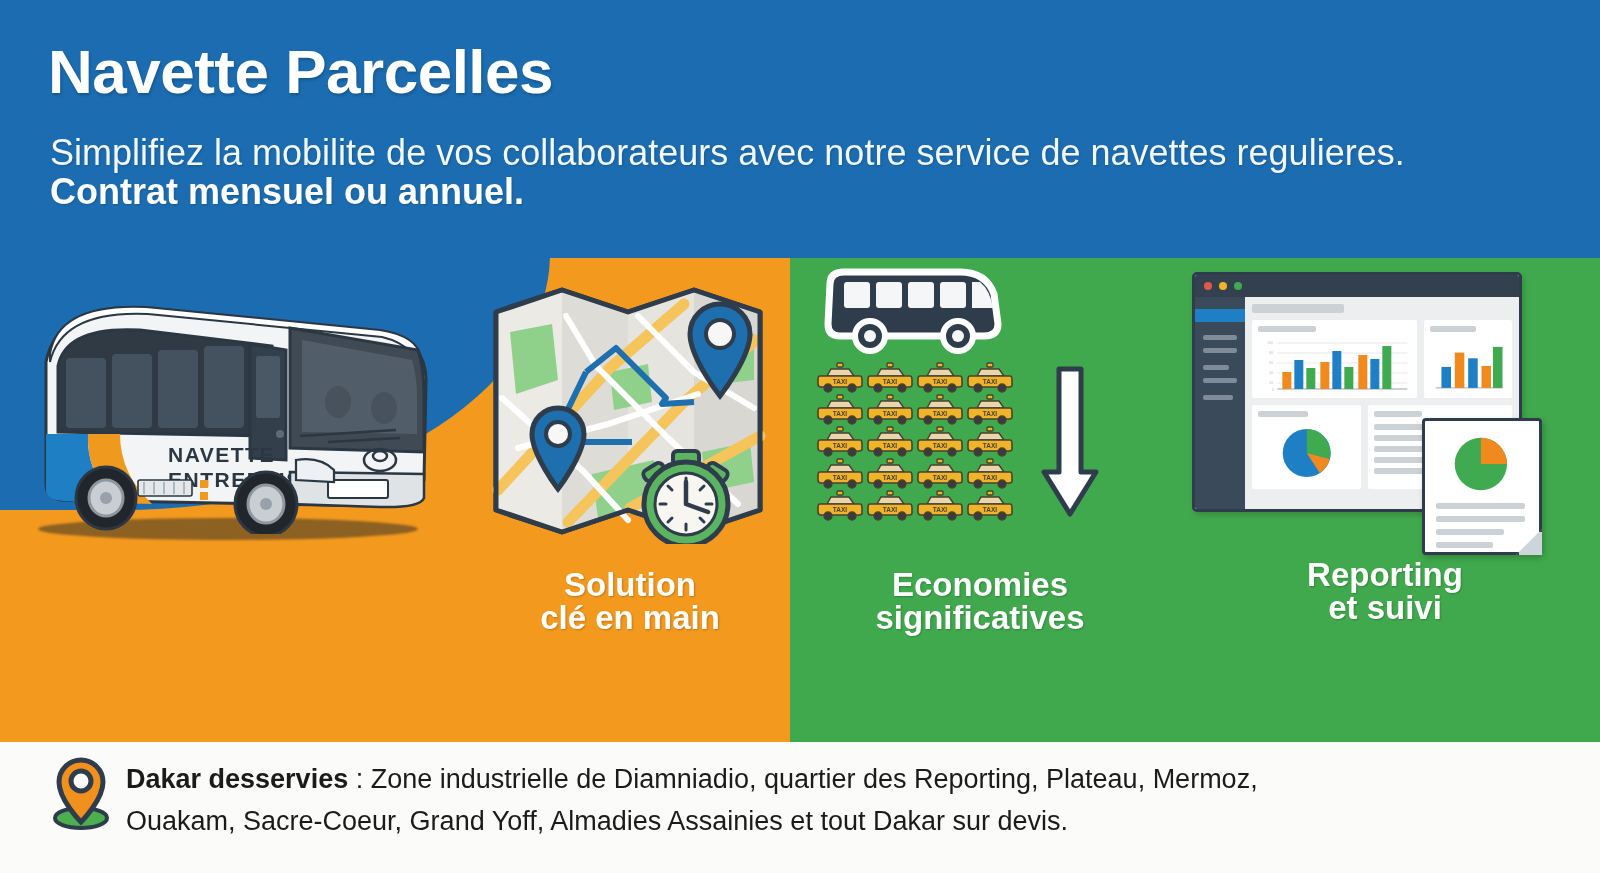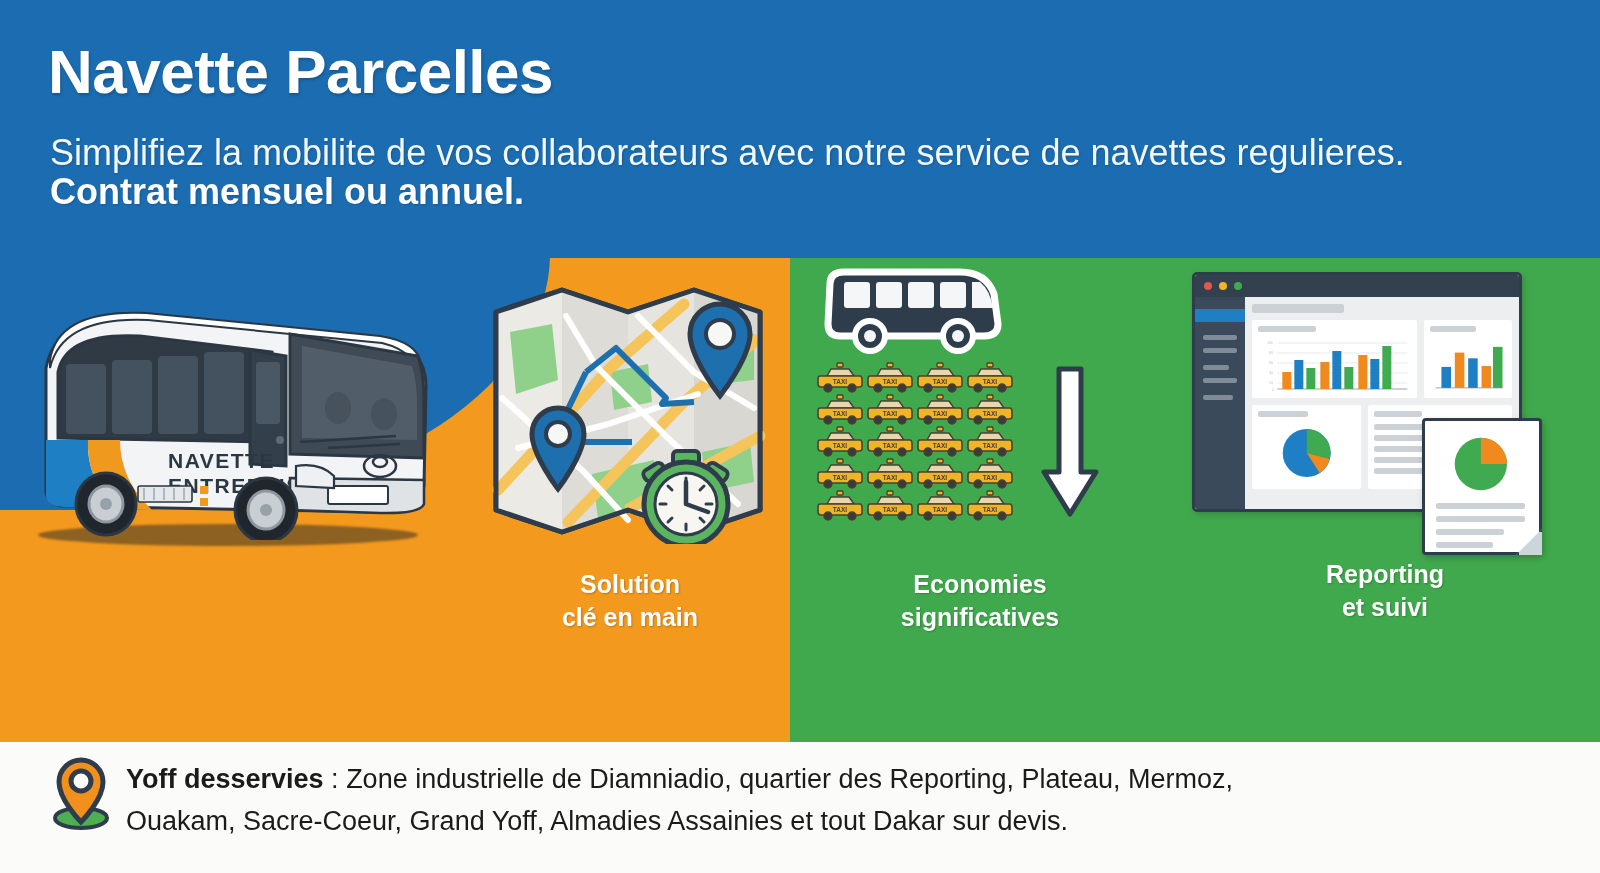--- a/index.html
+++ b/index.html
@@ -68,21 +68,21 @@
     border-bottom-right-radius: 430px 256px;
   }
   .blue-sweep2 {
     position: absolute; left: -10px; top: -6px;
     width: 360px; height: 250px;
     background: #1b6cb0;
   }
 
   
   .cell-bus {
-    position: absolute; left: 0; top: 14px; width: 470px; height: 484px;
+    position: absolute; left: 0; top: 8px; width: 470px; height: 484px;
   }
   .bus-shadow {
     position: absolute; left: 38px; top: 252px;
     width: 380px; height: 22px;
     background: rgba(18,28,40,0.45);
     border-radius: 50%;
     filter: blur(1px);
   }
   .bus {
     position: absolute; left: 28px; top: 18px;
@@ -153,21 +153,21 @@
     border-left: 3px solid #2e3c4c;
     border-top: 3px solid #2e3c4c;
     clip-path: polygon(100% 0, 0 100%, 100% 100%);
   }
   .doc-line { height: 6px; background: #ccd1d6; border-radius: 2px; margin: 0 11px 7px 11px; }
 
   
   .caption {
     position: absolute;
     text-align: center;
-    font-size: 25px;
+    font-size: 33px;
     line-height: 33px;
     font-weight: bold;
     color: #ffffff;
     text-shadow: 1px 1px 2px rgba(0,0,0,0.22);
     width: 100%;
     left: 0;
   }
   .cap1 { top: 310px; }
   .cap2 { top: 310px; }
   .cap3 { top: 300px; }
@@ -628,17 +628,17 @@
     </div>
   </div>
 
   <div class="footer">
     <svg class="pin" viewBox="0 0 66 74">
       <ellipse cx="33" cy="62" rx="26" ry="10" fill="#4caf50" stroke="#2e3c4c" stroke-width="4"></ellipse>
       <path d="M11 26 a22 22 0 1 1 44 0 c0 18 -22 40 -22 40 S11 44 11 26 Z" fill="#f2901e" stroke="#2e3c4c" stroke-width="5"></path>
       <circle cx="33" cy="25" r="10" fill="#fbfbfa" stroke="#2e3c4c" stroke-width="5"></circle>
     </svg>
     <div class="footer-text">
-      <span class="lbl">Yoff desservies</span><span> : </span><span>Zone industrielle de Diamniadio, quartier des Reporting, Plateau, Mermoz,</span><br><span>Ouakam, Sacre-Coeur, Grand Yoff, Almadies Assainies et tout Dakar sur devis.</span>
+      <span class="lbl">Dakar desservies</span><span> : </span><span>Zone industrielle de Diamniadio, quartier des Reporting, Plateau, Mermoz,</span><br><span>Ouakam, Sacre-Coeur, Grand Yoff, Almadies Assainies et tout Dakar sur devis.</span>
     </div>
   </div>
 
 </div>
 
 </body></html>

